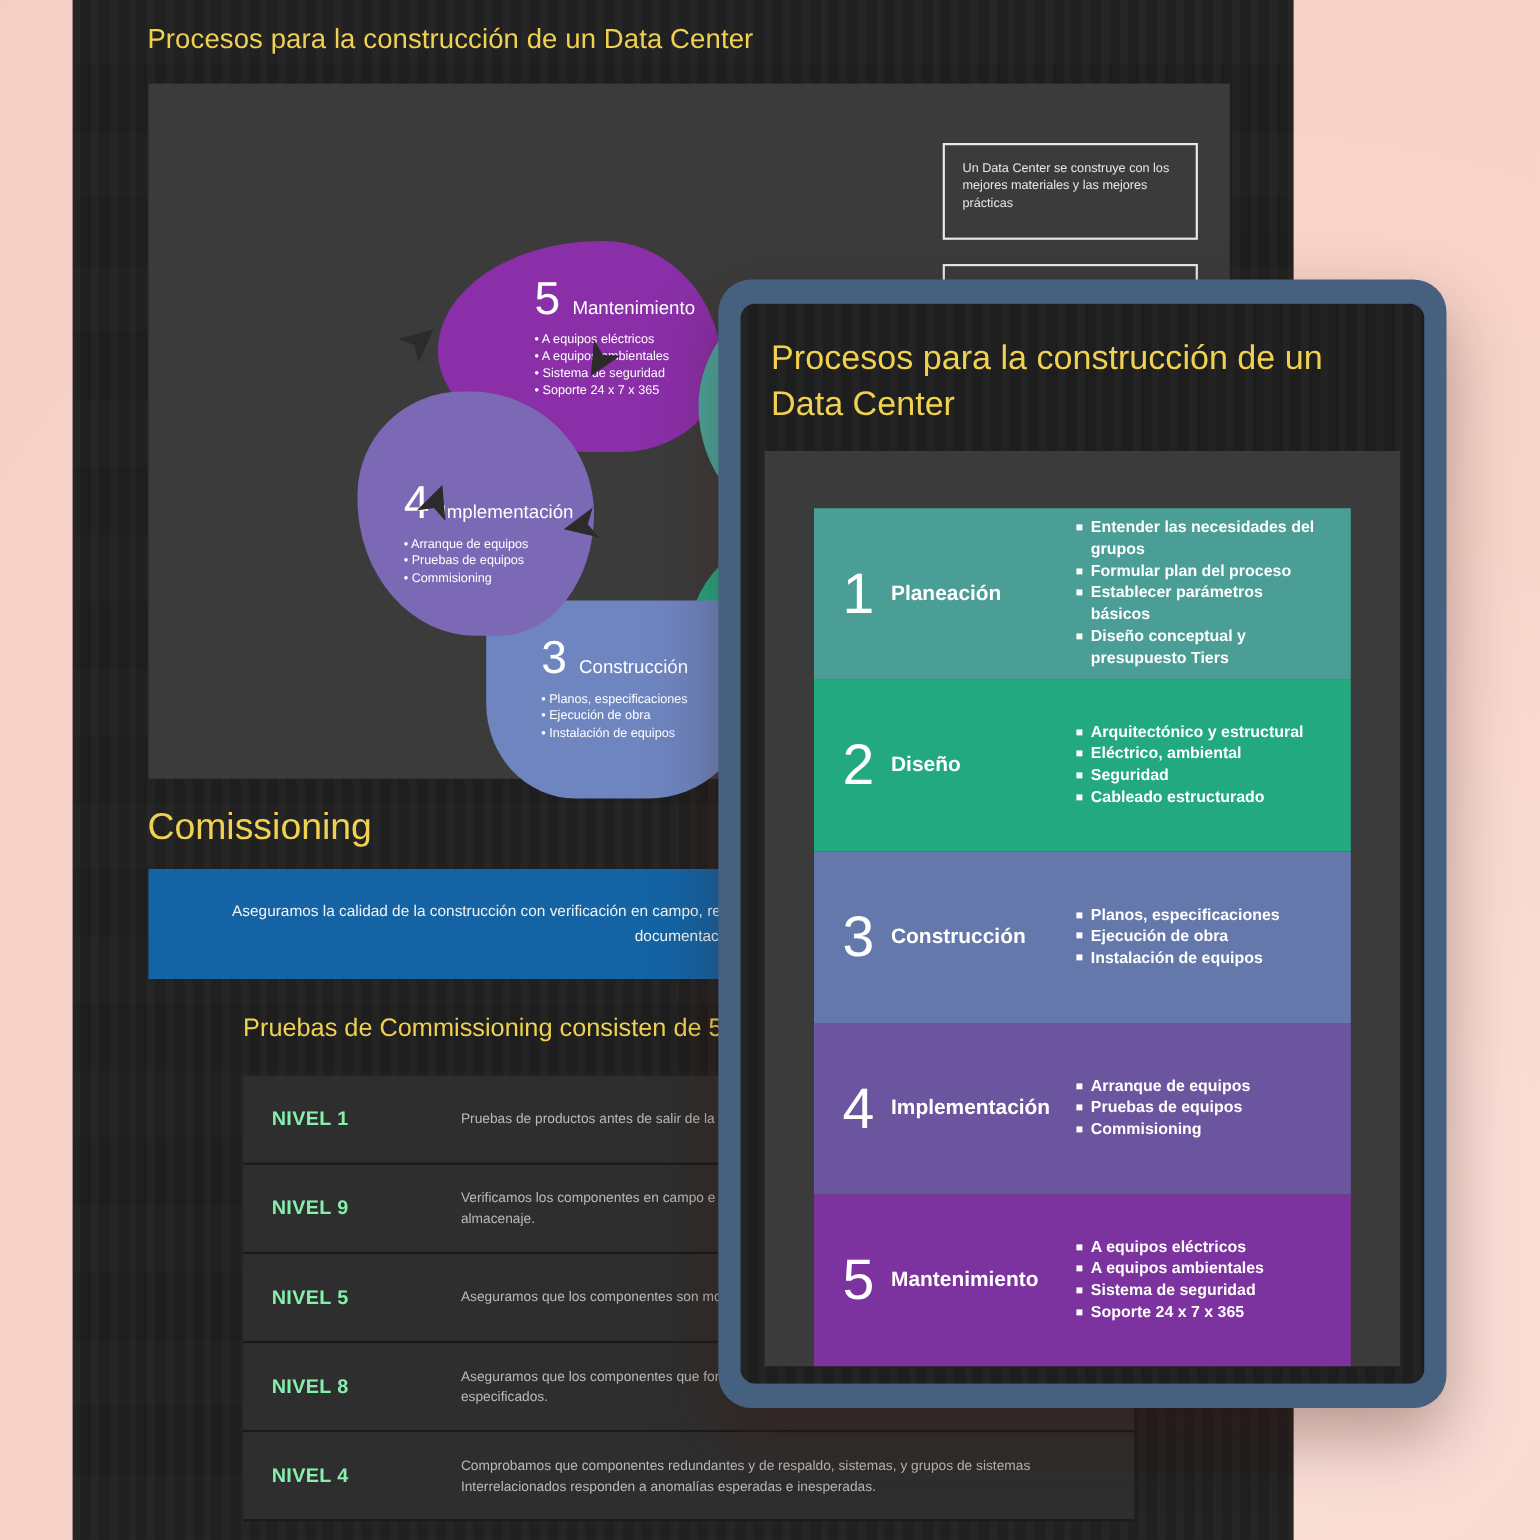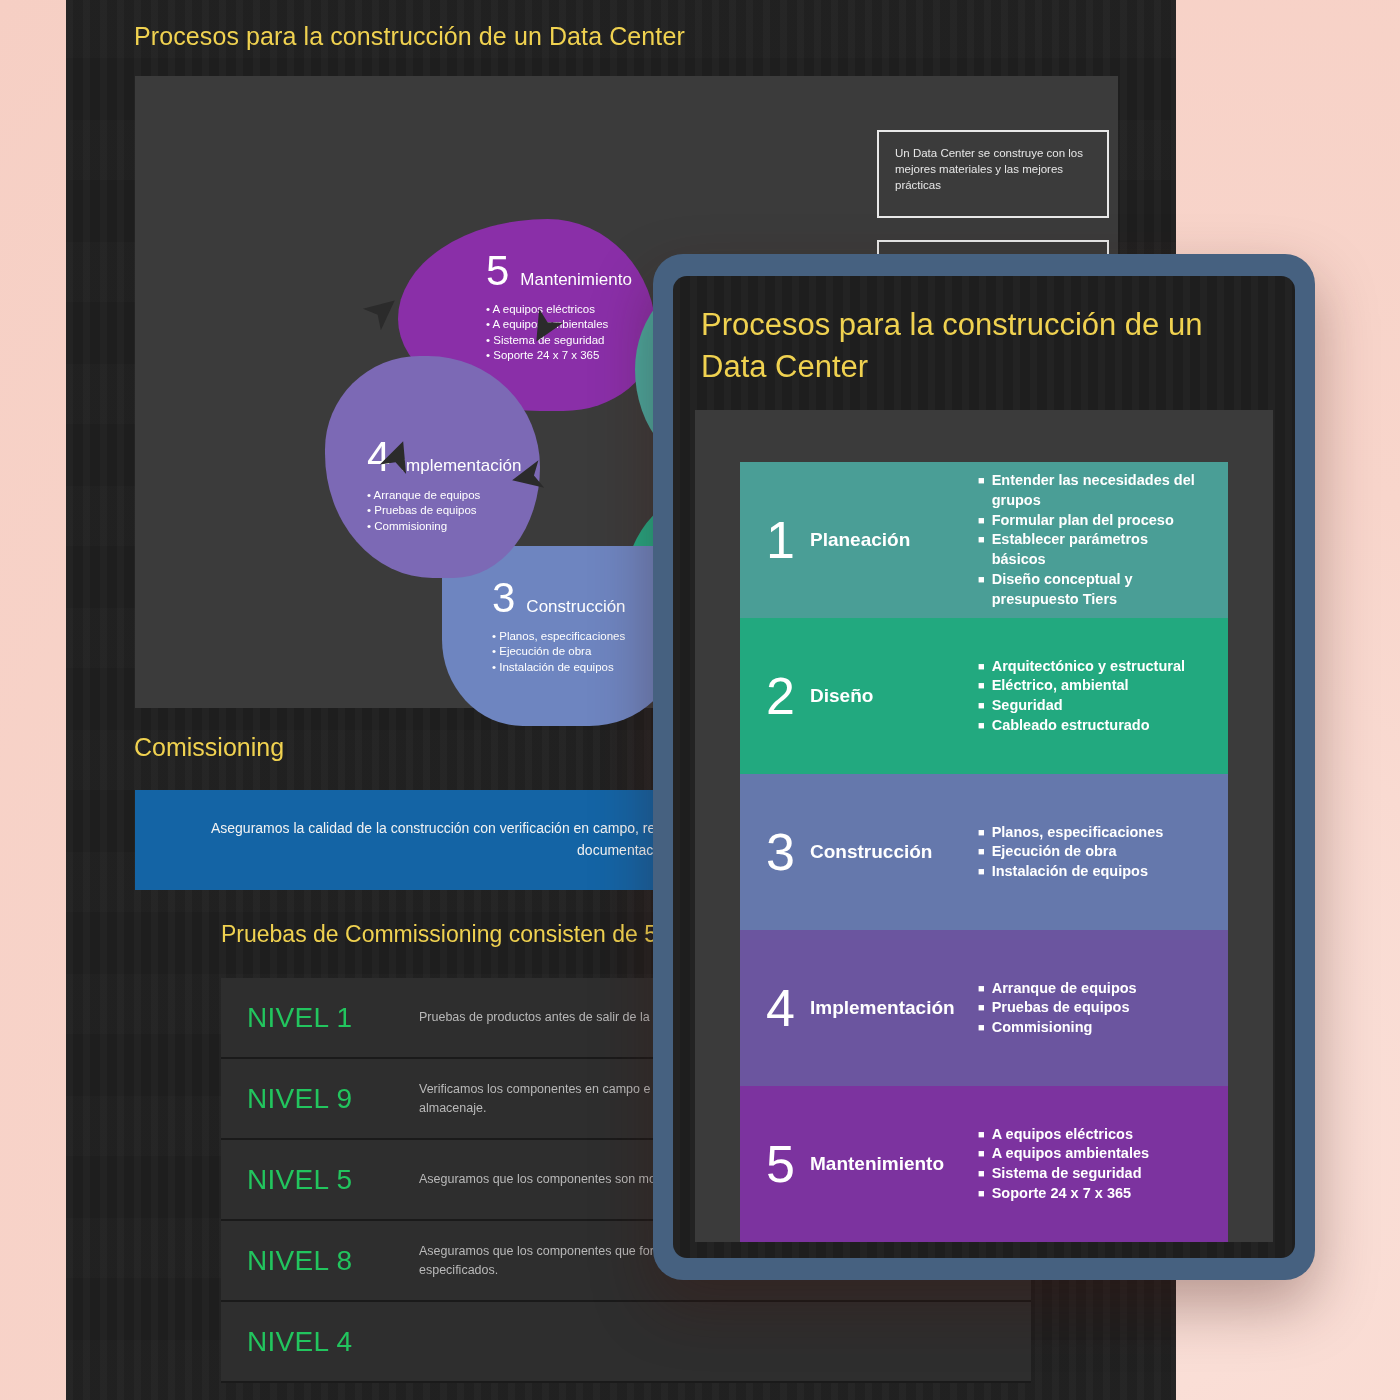--- a/index.html
+++ b/index.html
@@ -126,32 +126,31 @@
     line-height: 1;
   }
 
   .info-box {
     position: absolute;
     border: 2px solid #e9e9e9;
     color: #e7e7e7;
     font-size: 11.5px;
     line-height: 1.38;
     padding: 14px 16px;
-    margin-left: 20px;
   }
   .info-box-1 { left: 722px; top: 54px; width: 232px; height: 88px; }
   .info-box-2 { left: 722px; top: 164px; width: 232px; height: 88px; }
 
   
   .section-title {
     position: absolute;
     color: #f0d250;
     white-space: nowrap;
   }
-  .sec-comm { left: 68px; top: 733px; font-size: 25px; }
+  .sec-comm { left: 68px; top: 733px; font-size: 34px; }
   .sec-pruebas { left: 155px; top: 921px; font-size: 23px; }
 
   .blue-banner {
     position: absolute;
     left: 69px;
     top: 790px;
     width: 983px;
     height: 100px;
     background: #1464a5;
     color: #f2f2f2;
@@ -171,23 +170,23 @@
     display: flex;
     align-items: center;
     height: 81px;
     background: #2e2e2e;
     border-bottom: 2px solid #1a1a1a;
     padding: 0 26px;
   }
   .level-name {
     width: 172px;
     flex: 0 0 172px;
-    color: #22c55e;
-    font-size: 28px;
-    font-weight: normal;
+    color: #86efac;
+    font-size: 18px;
+    font-weight: bold;
     letter-spacing: 0.3px;
   }
   .level-desc {
     color: #b9b9b9;
     font-size: 12.5px;
     line-height: 1.45;
   }
 
   
   .modal {
@@ -360,20 +359,21 @@
     <div class="level-row">
       <div class="level-name">NIVEL 5</div>
       <div class="level-desc">Aseguramos que los componentes son montados correctamente por el Construcción (Project) Manager.</div>
     </div>
     <div class="level-row">
       <div class="level-name">NIVEL 8</div>
       <div class="level-desc">Aseguramos que los componentes que forman el sistema funcionan y operan según los parámetros especificados.</div>
     </div>
     <div class="level-row">
       <div class="level-name">NIVEL 4</div>
+      <div class="level-desc">Comprobamos que componentes redundantes y de respaldo, sistemas, y grupos de sistemas Interrelacionados responden a anomalías esperadas e inesperadas.</div>
     </div>
   </div>
 </div>
 
 <div class="modal">
   <div class="modal-screen">
     <div class="modal-title">Procesos para la construcción de un Data Center</div>
     <div class="modal-panel">
 
       <div class="card c1">

